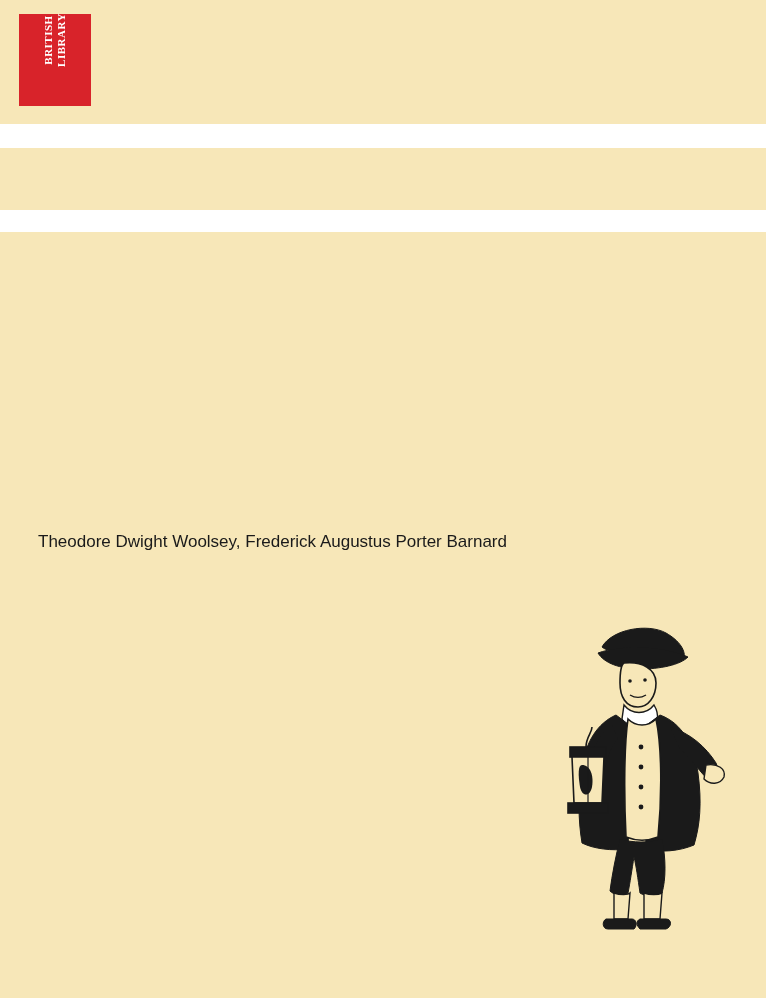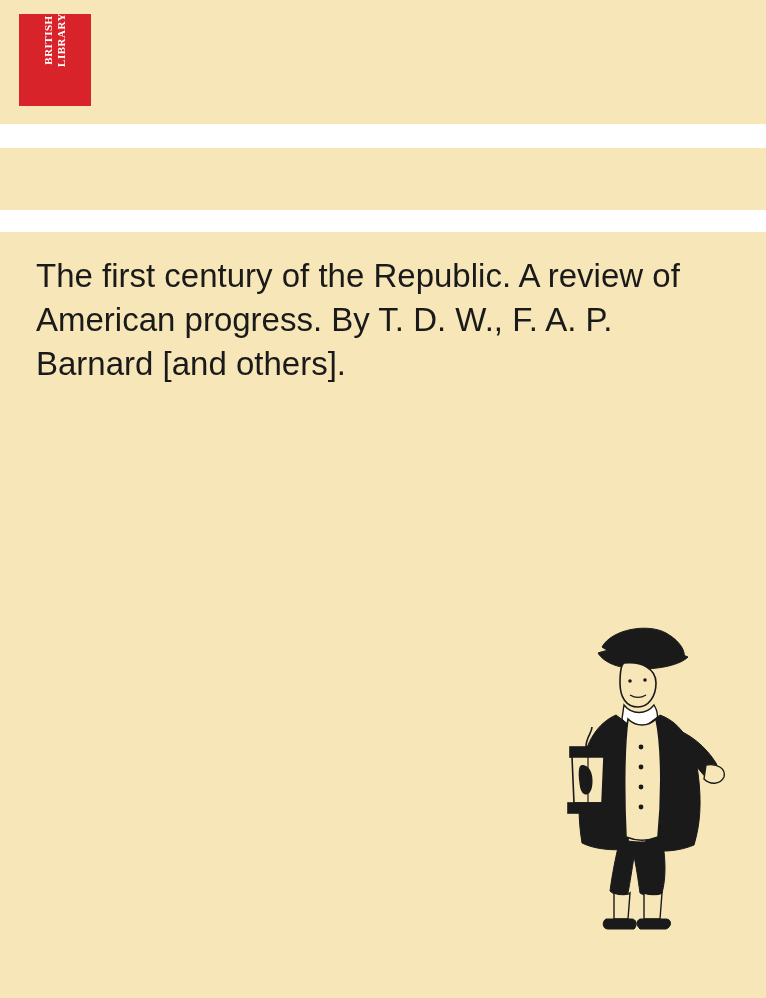--- a/index.html
+++ b/index.html
@@ -144,22 +144,22 @@
     </div>
   </div>
 
   <div class="strip-white-1"></div>
 
 
   <div class="strip-white-2"></div>
 
   <div class="main-area">
 
-    <div class="book-title">The first century of the Republic. A review of American progress. By T. D. W., F. A. P. Barnard [and others].</div>
-
+
+    <div class="authors">Theodore Dwight Woolsey, Frederick Augustus Porter Barnard</div>
 
     <div class="illustration">
       <svg viewBox="0 0 230 340" width="230" height="340" xmlns="http://www.w3.org/2000/svg">
         <g fill="#1a1a1a" stroke="#1a1a1a">
 
           <path d="M82 40 C92 22 128 16 146 26 C160 34 166 44 164 52 C150 46 130 42 112 44 C98 45 88 45 82 40 Z" fill="#1a1a1a"></path>
           <path d="M78 46 C100 38 142 38 168 50 C160 58 140 62 120 62 C100 62 84 56 78 46 Z" fill="#1a1a1a"></path>
 
           <path d="M104 56 C122 54 136 62 136 76 C136 90 128 100 118 100 C106 100 100 90 100 76 C100 66 101 58 104 56 Z" fill="#f7e7b8" stroke="#1a1a1a" stroke-width="1.6"></path>
           <circle cx="110" cy="74" r="1.8" fill="#1a1a1a" stroke="none"></circle>

